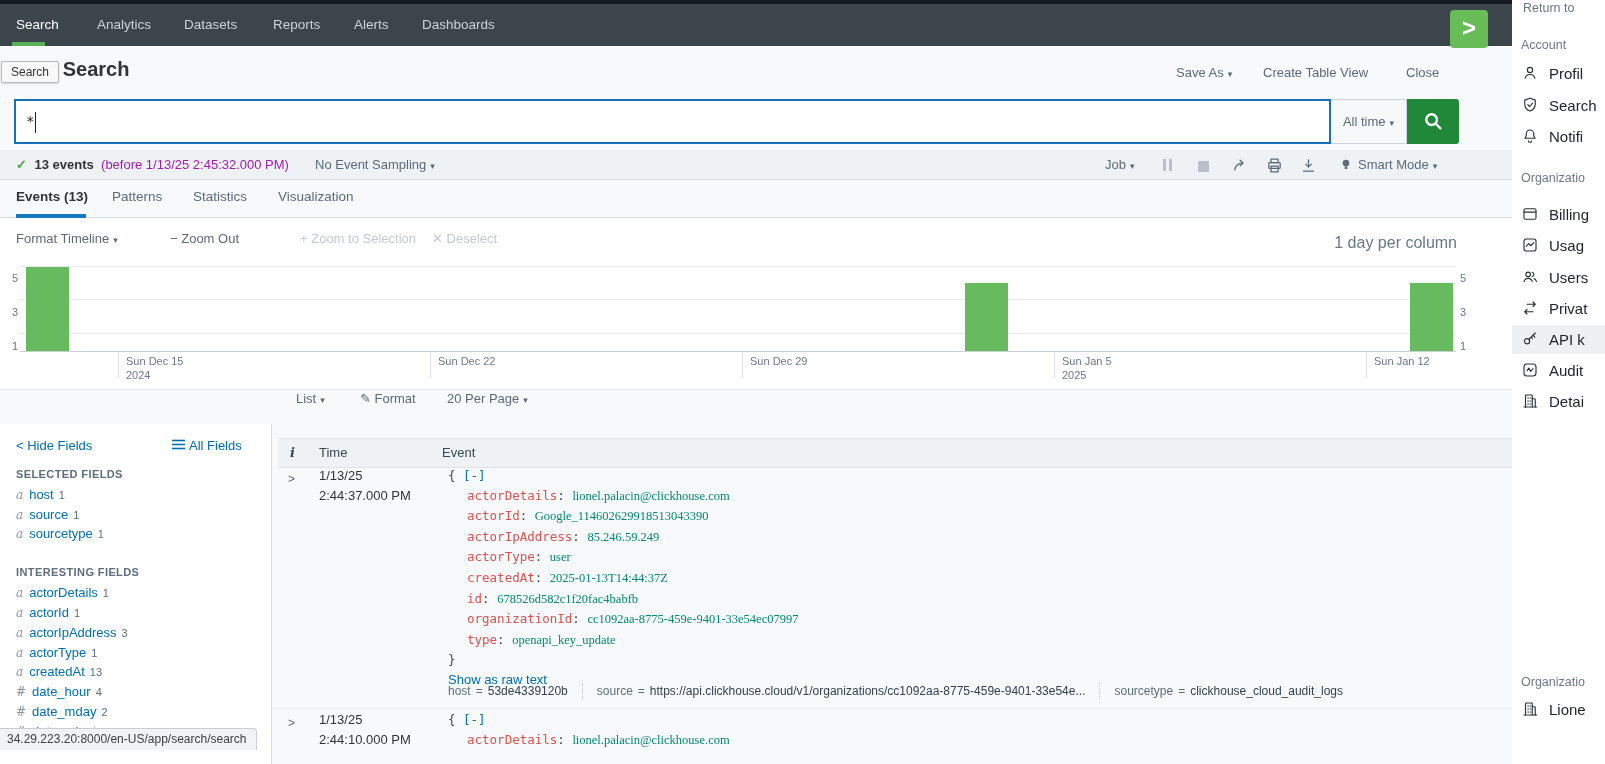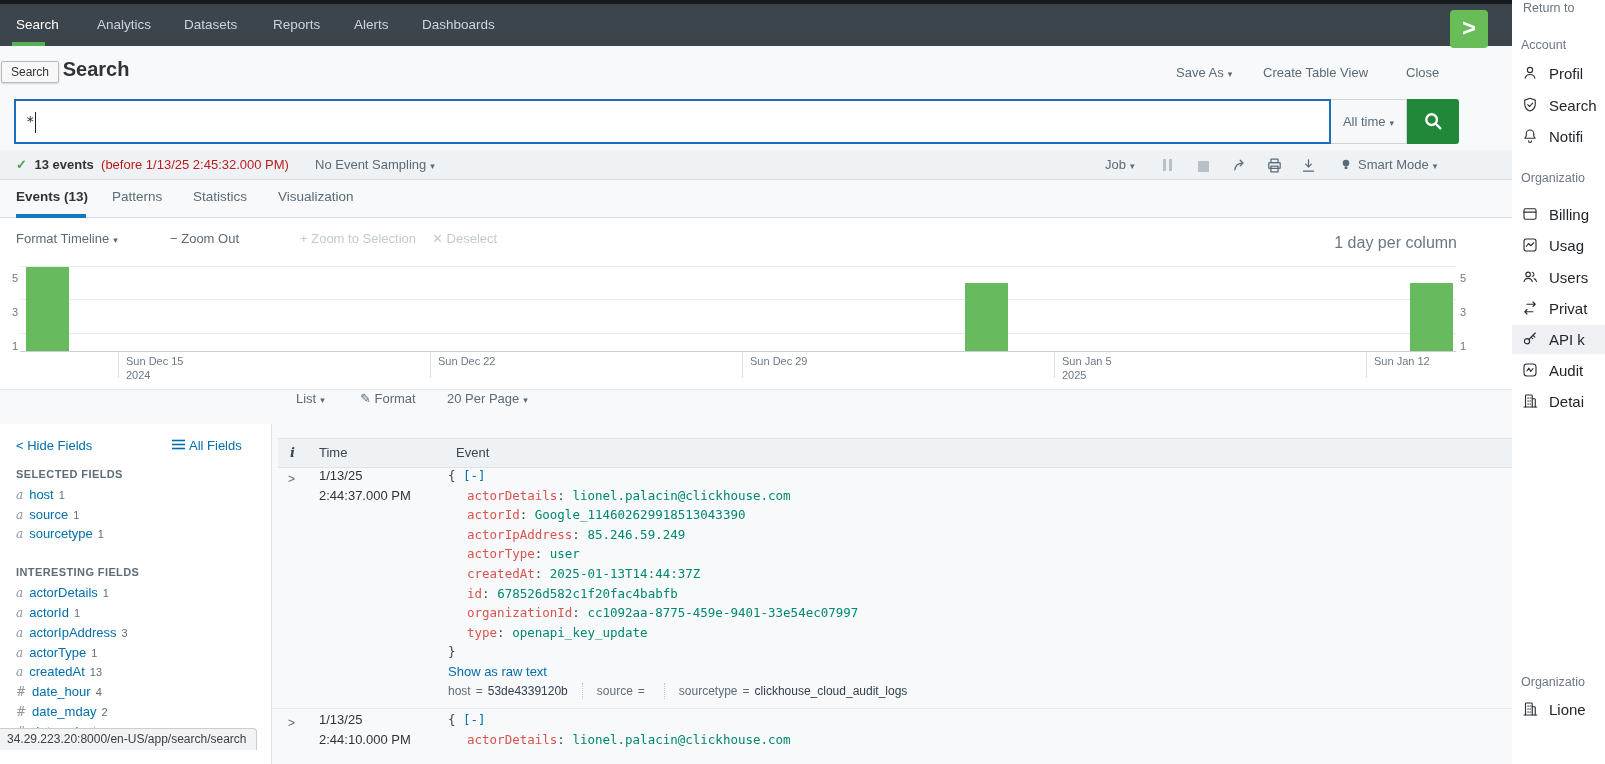--- a/index.html
+++ b/index.html
@@ -65,30 +65,30 @@
   .fp-label { position:absolute; left:16px; font-size:11px; font-weight:bold; color:#5f6c79; letter-spacing:.4px; }
   .field-row { position:absolute; left:16px; font-size:13px; white-space:nowrap; }
   .f-prefix { font-family:"DejaVu Serif", serif; font-style:italic; color:#8e979f; font-size:12px; margin-right:6px; }
   .f-name { color:#006eaa; cursor:pointer; }
   .f-count { color:#5f6c79; font-size:11px; margin-left:5px; }
 
   
   #table-header { position:absolute; left:278px; top:438px; width:1234px; height:30px; background:#eff2f5; border-top:1px solid #dfe3e7; border-bottom:1px solid #dfe3e7; font-size:13px; color:#3a4650; }
   #col-info { position:absolute; left:12px; top:6px; font-family:"DejaVu Serif", serif; font-style:italic; font-weight:bold; }
   #col-time { position:absolute; left:41px; top:6px;text-align:right; }
-  #col-event { position:absolute; left:178px; top:6px; }
+  #col-event { position:absolute; left:164px; top:6px; }
 
   .ev-chevron { position:absolute; left:288px; font-size:12px; color:#5c6a77; cursor:pointer; }
   .ev-time { position:absolute; left:319px; font-size:13px; color:#333; line-height:20px; }
   .json { position:absolute; left:448px; font-family:"DejaVu Sans Mono", monospace; font-size:12.5px; line-height:19.6px; white-space:nowrap; }
   .jb { color:#444; }
   .jlink { color:#006eaa; cursor:pointer; }
   .jk { color:#d9534f; }
   .jc { color:#444; }
-  .jv { color:#008770; }
+  .jv { color:#008770;font-family:Liberation Serif, serif; }
   .jline { padding-left:19px; }
   .raw-link { color:#006eaa; font-family:"Liberation Sans", sans-serif; font-size:13px; cursor:pointer; }
 
   #meta-row { position:absolute; left:448px; top:678px; height:26px; display:flex; align-items:center; font-size:12px; white-space:nowrap; }
   .meta-k { color:#5f6c79; }
   .meta-eq { color:#5f6c79; margin:0 5px; }
   .meta-v { color:#33404d; font-weight:500; }
   .meta-sep { width:1px; height:16px; border-left:1px dotted #c0c7ce; margin:0 14px; }
   #row-divider { position:absolute; left:272px; top:708px; width:1240px; height:1px; background:#e8ebee; }
 
@@ -145,21 +145,21 @@
       <svg width="22" height="22" viewBox="0 0 24 24" fill="none" stroke="#fff" stroke-width="2.6" stroke-linecap="round">
         <circle cx="10.5" cy="10.5" r="5.8"></circle>
           <line x1="15" y1="15" x2="20" y2="20"></line>
       </svg>
     </div>
 
     <div id="status-bar">
       <div class="row" style="left:16px">
         <span class="check">✓</span>
         <b style="color:#333">13 events</b>
-        <span style="color:#333">&nbsp;</span><span style="color:#b91c1c">(before 1/13/25 2:45:32.000 PM)</span>
+        <span style="color:#333">&nbsp;</span><span style="color:#a21caf">(before 1/13/25 2:45:32.000 PM)</span>
       </div>
       <div class="row muted" style="left:315px">
         <span>No Event Sampling</span><span class="caret">▾</span>
       </div>
       <div class="row muted" style="left:1105px">
         <span>Job</span><span class="caret">▾</span>
       </div>
       <div class="job-icon" style="left:1163px"><span class="pause-bar"></span><span class="pause-bar"></span></div>
       <div class="job-icon" style="left:1198px;top:10px"><span class="stop-sq"></span></div>
       <div class="job-icon" style="left:1232px;top:7px">
@@ -345,20 +345,21 @@
       <div><span class="jb">}</span></div>
       <div><span class="raw-link">Show as raw text</span></div>
     </div>
     <div id="meta-row">
       <span class="meta-k">host</span>
         <span class="meta-eq">=</span>
         <span class="meta-v">53de4339120b</span>
       <span class="meta-sep"></span>
       <span class="meta-k">source</span>
         <span class="meta-eq">=</span>
+        <span class="meta-v">https://api.clickhouse.cloud/v1/organizations/cc1092aa-8775-459e-9401-33e54e...</span>
       <span class="meta-sep"></span>
       <span class="meta-k">sourcetype</span>
         <span class="meta-eq">=</span>
         <span class="meta-v">clickhouse_cloud_audit_logs</span>
     </div>
     <div id="row-divider"></div>
 
     <div class="ev-chevron" style="top:716px">&gt;</div>
     <div class="ev-time" style="top:710px">
       <div>1/13/25</div>

